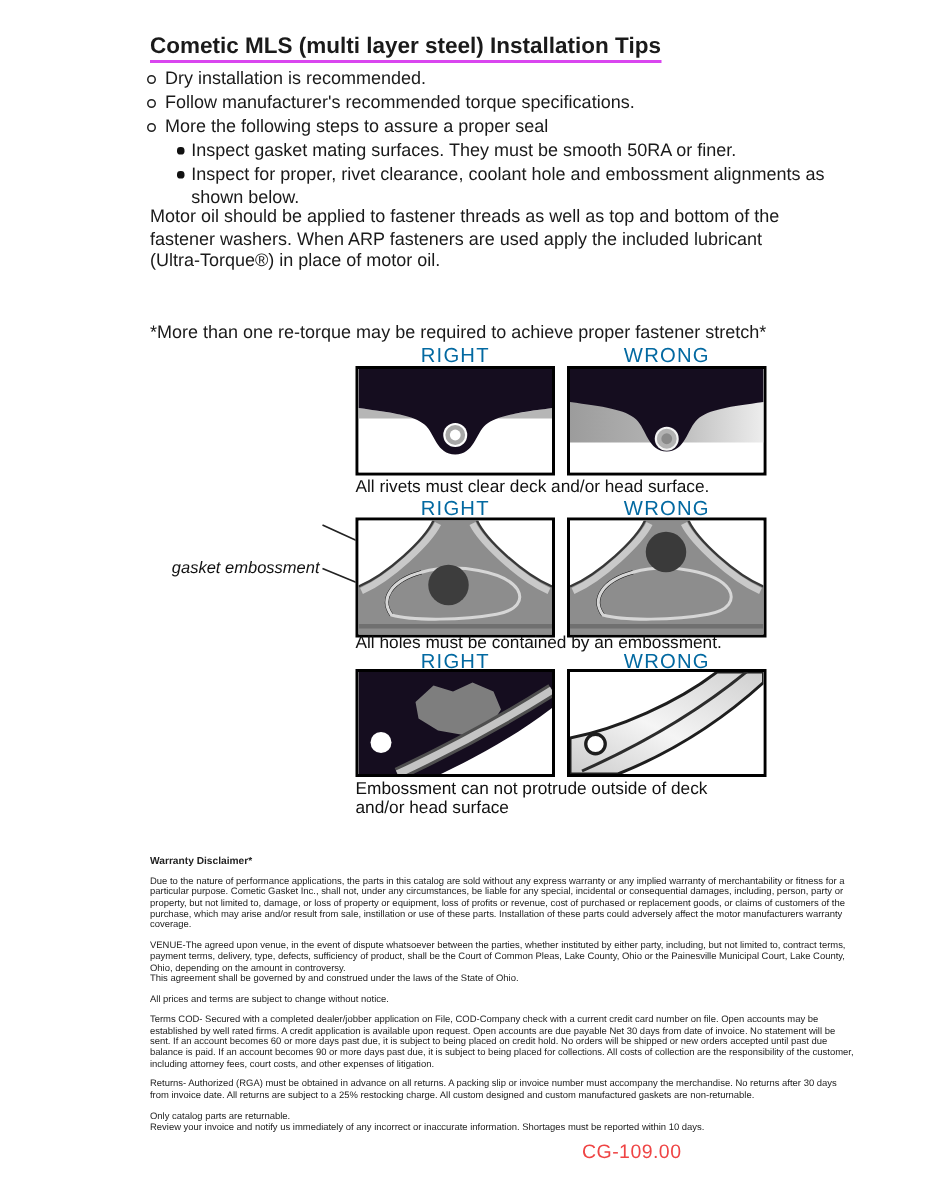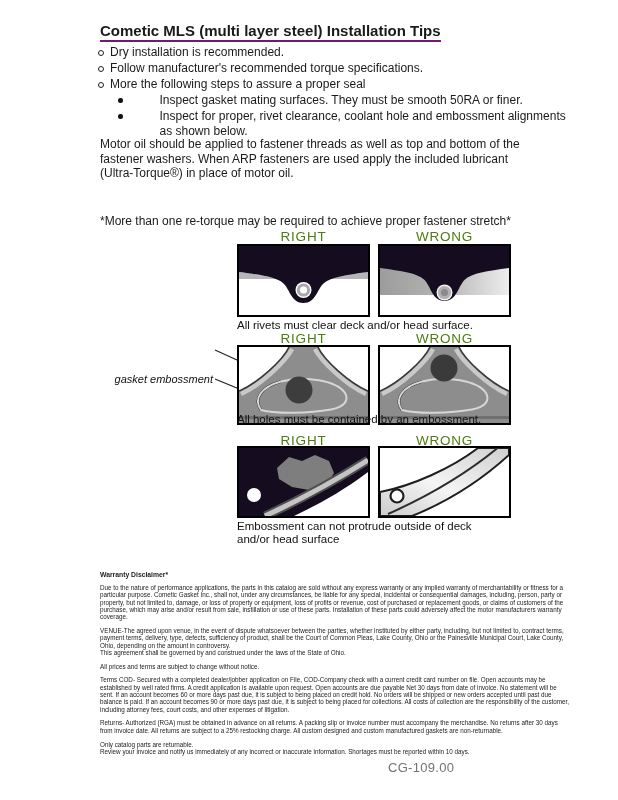--- a/index.html
+++ b/index.html
@@ -4,39 +4,39 @@
 <style>
   html,body{margin:0;padding:0;background:#ffffff;}
   .page{
     position:relative;width:618px;height:800px;background:#ffffff;
     font-family:"Liberation Sans","DejaVu Sans",sans-serif;color:#1a1a1a;
     overflow:hidden;
   }
   .abs{position:absolute;}
   .title{
     left:100px;top:22px;font-size:15px;font-weight:bold;
-    border-bottom:2px solid #701a75;padding-bottom:1px;display:inline-block;
+    border-bottom:2px solid #d946ef;padding-bottom:1px;display:inline-block;
   }
   .bullets{left:98px;top:45px;width:470px;font-size:12px;line-height:15px;}
   .brow{display:flex;align-items:flex-start;margin-bottom:1px;}
-  .brow.sub{margin-left:20px;gap:32px;}
+  .brow.sub{margin-left:20px;}
   .m1{flex:0 0 auto;width:4px;height:4px;border:1px solid #222;border-radius:50%;margin:5px 6px 0 0;}
   .m2{flex:0 0 auto;width:4.5px;height:4.5px;background:#111;border-radius:50%;margin:5px 5px 0 0;}
   .h2{left:100px;top:120px;font-size:13px;font-weight:bold;}
   .para{left:100px;width:436px;font-size:12px;line-height:14.6px;}
-  .figlabel{font-size:13.5px;letter-spacing:0.8px;text-align:center;width:133px;color:#4d7c0f;}
+  .figlabel{font-size:13.5px;letter-spacing:0.8px;text-align:center;width:133px;color:#0369a1;}
   .panel{position:absolute;width:133px;border:2px solid #000;box-sizing:border-box;background:#fff;}
   .panel svg{display:block;width:100%;height:100%;}
   .cap{font-size:11.5px;color:#111;}
   .sidelabel{font-size:11px;line-height:12.5px;text-align:right;width:118px;left:95px;color:#111;}
   .legal{left:100px;top:571px;width:470px;color:#222;}
   .legal h3{font-size:6.8px;margin:0 0 6px 0;}
   .legal p{font-size:6.3px;line-height:7.3px;margin:0 0 6.5px 0;white-space:pre-line;}
   .pre{white-space:pre-line;}
-  .footer{left:388px;top:760px;font-size:13px;letter-spacing:0.3px;color:#737373;}
+  .footer{left:388px;top:760px;font-size:13px;letter-spacing:0.3px;color:#ef4444;}
   .leader{stroke:#222;stroke-width:1.1;}
 </style>
 </head>
 <body>
 
 <div class="page">
 
   <div class="abs title">Cometic MLS (multi layer steel) Installation Tips</div>
 
   <div class="abs bullets">
@@ -135,21 +135,21 @@
       <path d="M0,0 L50,0 C44,13 19,36 0,44 Z" fill="#ffffff"></path>
       <path d="M129,0 L79,0 C85,13 110,36 129,44 Z" fill="#ffffff"></path>
       <path d="M50,0 C44,13 19,36 0,44" stroke="#383838" stroke-width="1.5" fill="none"></path>
       <path d="M79,0 C85,13 110,36 129,44" stroke="#383838" stroke-width="1.5" fill="none"></path>
       <path d="M42,34.5 C22,40 14,52 22,63" stroke="#101010" stroke-width="2.6" fill="none"></path>
       <path d="M22,63 C14,52 22,40 42,34.5 C66,28 98,34 106,46 C110,53 106,60 92,62.5 C70,66.5 36,67 22,63 Z" stroke="#d6d6d6" stroke-width="2" fill="none"></path>
       <circle cx="64" cy="21" r="13.5" fill="#3a3a3a"></circle>
     </svg>
   </div>
 
-  <div class="abs cap" style="left:237px;top:413px;">All holes must be contained by an embossment.</div>
+  <div class="abs cap" style="left:237px;top:423px;">All holes must be contained by an embossment.</div>
 
   <div class="abs figlabel" style="left:237px;top:433px;">RIGHT</div>
   <div class="abs figlabel" style="left:378px;top:433px;">WRONG</div>
 
   <div class="panel" style="left:237px;top:446px;height:72px;">
     <svg viewBox="0 0 129 68" preserveAspectRatio="none">
       <rect x="0" y="0" width="129" height="68" fill="#150d1f"></rect>
       <polygon points="38,20 50,9 63,13 76,7 90,13 95,25 88,36 70,42 53,39 40,31" fill="#7e7e7e"></polygon>
       <path d="M26,68 C56,54 94,34 129,12" stroke="#4f4f4f" stroke-width="9" fill="none"></path>
       <path d="M26,68 C56,54 94,34 129,12" stroke="#c4c4c4" stroke-width="5" fill="none"></path>

